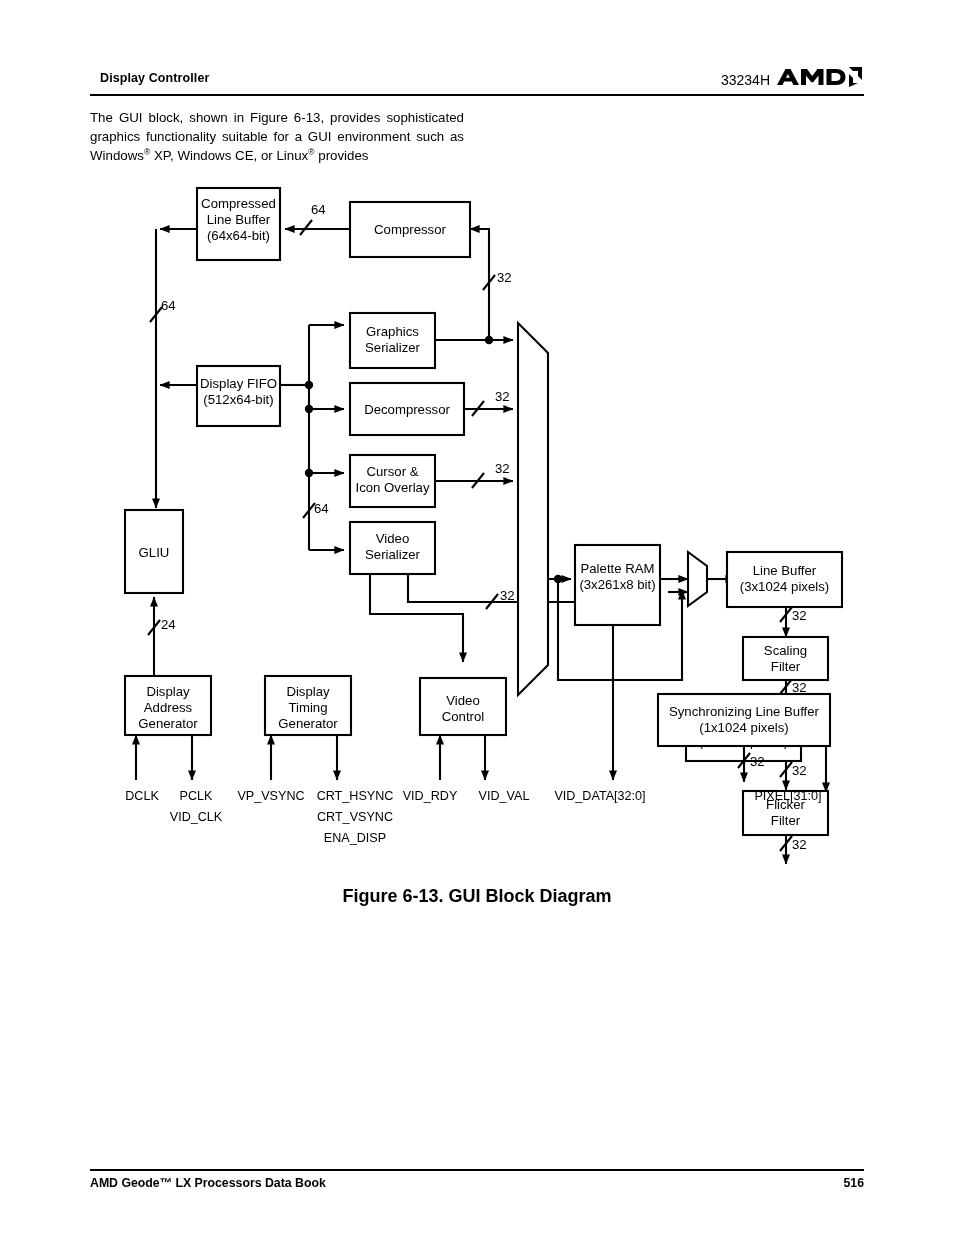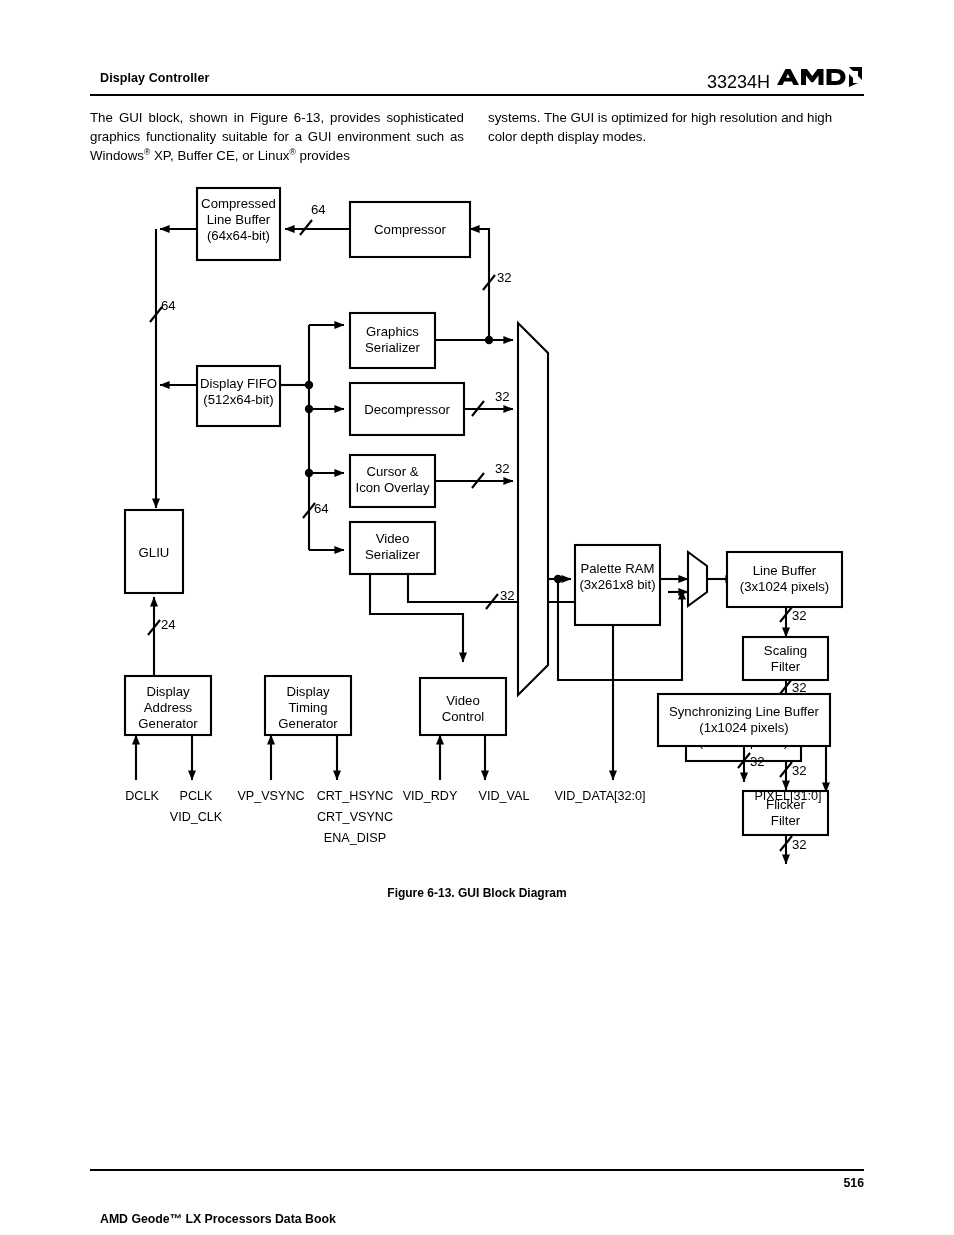--- a/index.html
+++ b/index.html
@@ -7,21 +7,21 @@
     width:954px;height:1235px;position:relative;
     font-family:"Liberation Sans", sans-serif;
     color:#000;
     -webkit-font-smoothing:antialiased;
   }
   .page{position:absolute;inset:0;}
 
   
   .hdr{position:absolute;left:90px;top:68px;width:774px;height:26px;}
   .hdr-left{position:absolute;left:0;top:3px;font-size:12.5px;font-weight:bold;letter-spacing:.1px;margin-left:10px;}
-  .hdr-doc{position:absolute;left:0;top:4px;width:680px;text-align:right;font-size:18px;}
+  .hdr-doc{position:absolute;left:0;top:4px;width:680px;text-align:right;font-size:14px;}
   .hdr-logo{position:absolute;right:0;top:-3px;height:24px;width:90px;}
   .hdr-rule{position:absolute;left:90px;top:94px;width:774px;height:2.2px;background:#000;}
 
   
   .col{position:absolute;font-size:13.3px;line-height:19.2px;text-align:justify;}
   .colL{left:90px;top:108px;width:374px;}
   .colR{left:488px;top:108px;width:376px;text-align:left;}
   .col sup{font-size:8.6px;vertical-align:super;line-height:0;}
 
   
@@ -31,26 +31,26 @@
   .mux{fill:#fff;stroke:#000;stroke-width:2.1;stroke-linejoin:miter;}
   .ln{stroke:#000;stroke-width:2.1;fill:none;}
   .slash{stroke:#000;stroke-width:2.1;fill:none;}
   .dot{fill:#000;}
   .lbl{font-family:"Liberation Sans",sans-serif;font-size:13.2px;fill:#000;text-anchor:middle;}
   .num{font-family:"Liberation Sans",sans-serif;font-size:13.2px;fill:#000;text-anchor:start;}
   .sig{font-family:"Liberation Sans",sans-serif;font-size:12.6px;fill:#000;text-anchor:middle;}
 
   
   .cap{position:absolute;left:0;top:886px;width:954px;text-align:center;
-       font-size:12px;font-weight:bold;}
+       font-size:18px;font-weight:bold;}
 
   
   .ftr-rule{position:absolute;left:90px;top:1169px;width:774px;height:2.2px;background:#000;}
   .ftr{position:absolute;left:90px;top:1176px;width:774px;height:18px;font-size:12.3px;font-weight:bold;}
-  .ftr-l{position:absolute;left:10px;top:0;margin-top:36px;}
+  .ftr-l{position:absolute;left:0;top:0;}
   .ftr-r{position:absolute;right:0;top:0;}
 </style>
 </head>
 <body>
 
 <div class="page">
 
   <div class="hdr">
     <div class="hdr-left">Display Controller</div>
     <div class="hdr-doc">33234H</div>
@@ -61,23 +61,22 @@
           <path d="M54 40 L54 8 L66 8 L76.5 22 L87 8 L99 8 L99 40 L89 40 L89 21 L78.5 34.5 L74.5 34.5 L64 21 L64 40 Z"></path>
           <path d="M105 40 L105 8 L124 8 C136 8 143 14 143 24 C143 34 136 40 124 40 Z M115 32 L123 32 C129.5 32 133 29 133 24 C133 19 129.5 16 123 16 L115 16 Z"></path>
           <path d="M150 4 L176 4 L176 30 L168 22 L168 12 L158 12 Z"></path>
           <path d="M150 44 L150 18 L158 26 L158 36 L168 36 Z"></path>
         </g>
       </svg>
     </div>
   </div>
   <div class="hdr-rule"></div>
 
-  <div class="col colL"><span>The GUI block, shown in Figure 6-13, provides sophisticated graphics functionality suitable for a GUI environment such as Windows</span><sup>®</sup><span> XP, Buffer CE, or Linux</span><sup>®</sup><span> provides</span></div>
-
-  <div class="col colR">systems. The GUI is optimized for high resolution and high color depth display modes.</div>
+  <div class="col colL"><span>The GUI block, shown in Figure 6-13, provides sophisticated graphics functionality suitable for a GUI environment such as Windows</span><sup>®</sup><span> XP, Windows CE, or Linux</span><sup>®</sup><span> provides</span></div>
+
 
   <div class="figwrap">
   <svg width="954" height="700" viewBox="0 0 954 700">
 
     <defs>
       <marker id="ar" markerWidth="10" markerHeight="8" refX="9.6" refY="4" orient="auto" markerUnits="userSpaceOnUse">
         <path d="M0,0 L10,4 L0,8 Z" fill="#000"></path>
       </marker>
     </defs>
 

